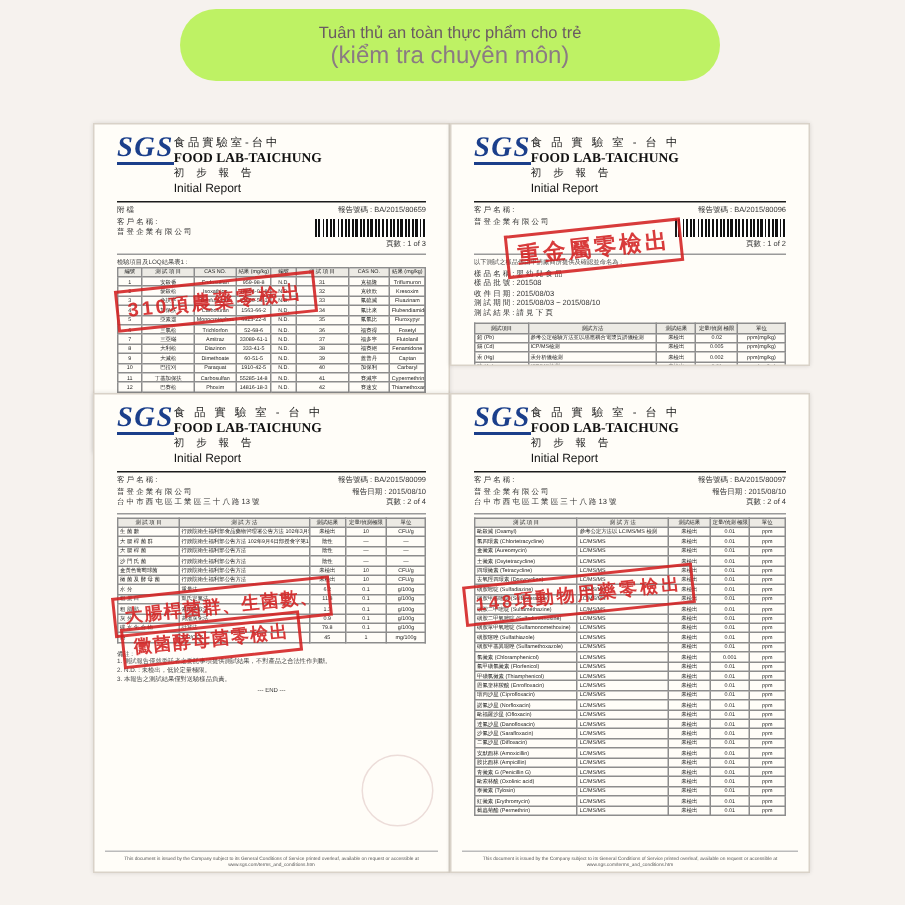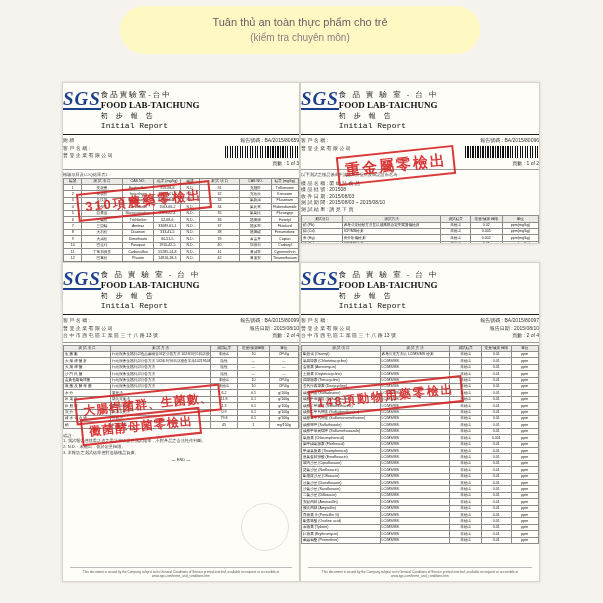--- a/index.html
+++ b/index.html
@@ -6,65 +6,65 @@
   body{
     width:603px;height:603px;
     background:#f6f2ee;
     font-family:"Liberation Sans",sans-serif;
     overflow:hidden;
     position:relative;
   }
   .banner{
     position:absolute;
     left:120px;top:6px;width:360px;height:48px;
-    background:#fef9c3;
+    background:#bef264;
     border-radius:24px;
     display:flex;flex-direction:column;align-items:center;justify-content:center;
     color:#6a5a62;
     font-size:11px;line-height:15px;
     text-align:center;
     z-index:40;
   }
-  .banner .l2{color:#8b7b83;font-size:10px;text-align:right;}
+  .banner .l2{color:#8b7b83;font-size:16px;text-align:right;}
 
   .sheet{
     position:absolute;
     background:#fffdf8;
     border:1px solid #d9d2c8;
     box-shadow:0 0 3px rgba(0,0,0,.12);
     overflow:hidden;
   }
   
   #doc1{left:62px;top:82px;width:236px;height:218px;}
   #doc2{left:300px;top:82px;width:238px;height:160px;}
   #doc3{left:62px;top:262px;width:236px;height:318px;}
   #doc4{left:300px;top:262px;width:238px;height:318px;}
 
-  .inner{position:relative;width:100%;height:100%;padding:6px 0;box-sizing:border-box;}
+  .inner{position:relative;width:100%;height:100%;padding:6px 15px;box-sizing:border-box;}
 
   
   .sgs{
     font-family:"Liberation Serif",serif;
     font-weight:bold;
     font-style:italic;
     font-size:19px;
     color:#1b3f8b;
     letter-spacing:1px;
     line-height:19px;
   }
   .sgs-wrap{position:relative;display:inline-block;}
   .sgs-wrap:after{
     content:"";position:absolute;left:0;right:0;bottom:-2px;height:2px;background:#1b3f8b;
   }
   .hdr{display:flex;align-items:flex-start;}
   .hdr .titles{flex:1;text-align:left;padding-top:1px;}
   .t-cn{font-size:7.5px;color:#1a1a1a;letter-spacing:2px;line-height:10px;}
   .t-en{font-family:"Liberation Serif",serif;font-size:9px;color:#111;line-height:11px;font-weight:bold;}
   .t-cn2{font-size:7px;color:#1a1a1a;letter-spacing:3px;line-height:10px;}
-  .t-en2{font-family:Liberation Mono, monospace;font-size:8px;color:#111;line-height:10px;}
+  .t-en2{font-family:Liberation Sans, sans-serif;font-size:8px;color:#111;line-height:10px;}
 
   .rule{height:1px;background:#1b1b1b;margin:3px 0 2px;}
   .rule.thin{background:#9a9a9a;}
 
   .metarow{display:flex;justify-content:space-between;font-size:5.2px;color:#222;line-height:7px;}
   .meta-col{display:flex;flex-direction:column;gap:1px;}
   .barcode{
     height:12px;width:74px;
     background:repeating-linear-gradient(90deg,#111 0 1px,#fff 1px 2px,#111 2px 3.5px,#fff 3.5px 5px);
     margin:1px 0;

